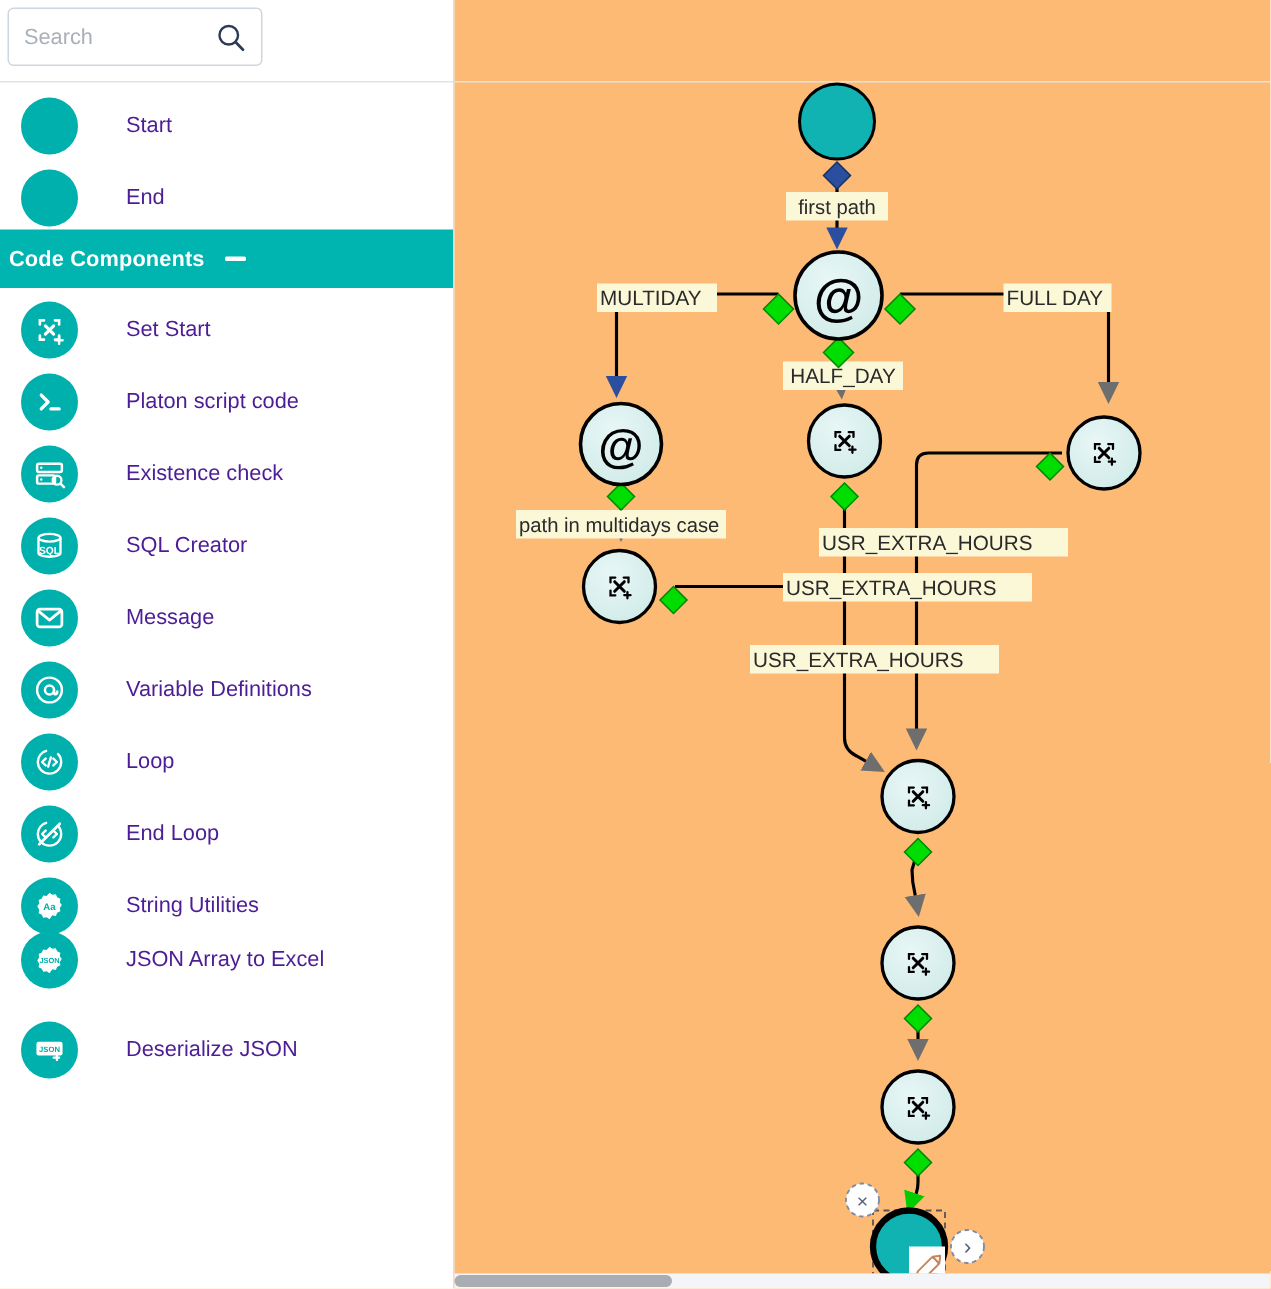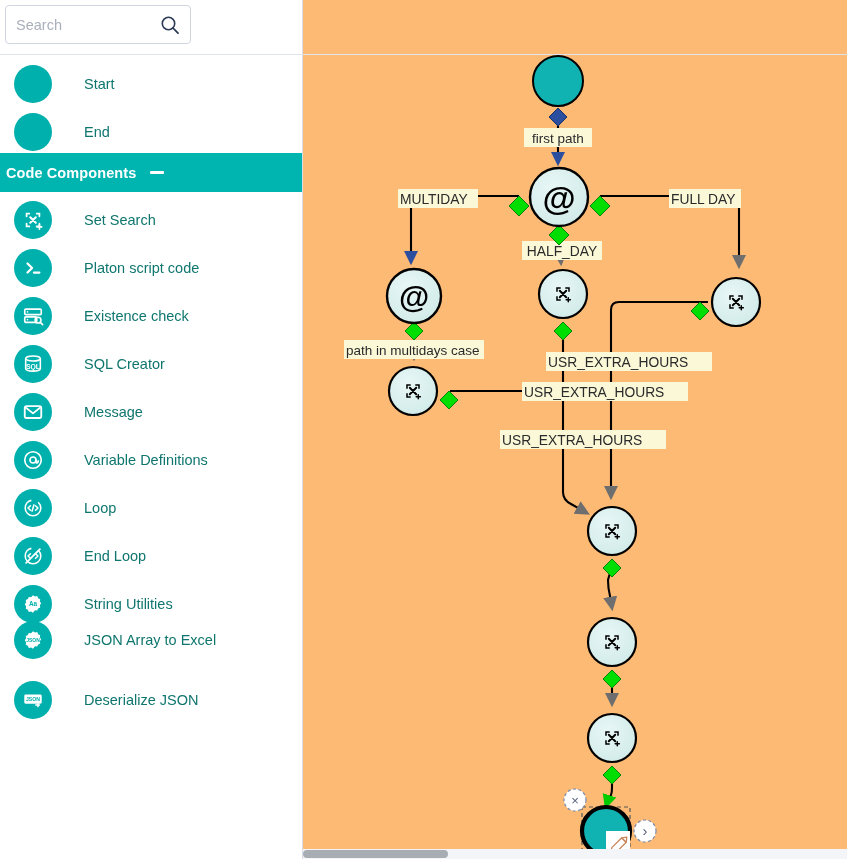--- a/index.html
+++ b/index.html
@@ -26,21 +26,21 @@
     border-right: 1px solid #d8dee8;
     overflow: hidden;
   }
   #search-wrap {
     position: absolute;
     left: 5px; top: 5px;
     width: 186px; height: 39px;
   }
   #search-box {
     position: relative;
-    width: 186px; height: 39px;
+    width: 170px; height: 39px;
     border: 1px solid #cfd6e0;
     border-radius: 4px;
     background: #fff;
   }
   #search-input {
     position: absolute;
     left: 0; top: 0;
     width: 150px; height: 37px;
     border: none; outline: none;
     background: transparent;
@@ -81,21 +81,21 @@
     display: flex;
     align-items: center;
     justify-content: center;
     color: #ffffff;
   }
   .pi-plain { background: #00b0ac; }
   .pi-label {
     position: absolute;
     left: 84px;
     font-size: 14.5px;
-    color: #0f766e;
+    color: #4c1d95;
     font-family: "Liberation Sans", sans-serif;
     white-space: nowrap;
     text-align: right;
   }
 
   #group-header {
     position: absolute;
     left: 0; top: 153px;
     width: 304px; height: 39px;
     background: #00b4b0;
@@ -189,21 +189,21 @@
     </div>
 
     <div class="palette-item" style="top:196px">
       <span class="pi-icon">
         <svg width="22" height="22" viewBox="0 0 24 24">
           <path d="M5 8V5h3 M19 8V5h-3 M5 16v3h3 M19 16v3h-3" fill="none" stroke="#fff" stroke-width="1.9" stroke-linecap="round"></path>
           <path d="M9 9l6 6 M15 9l-6 6" fill="none" stroke="#fff" stroke-width="2.3" stroke-linecap="round"></path>
           <path d="M19 17v5 M16.5 19.5h5" stroke="#fff" stroke-width="1.8" stroke-linecap="round"></path>
         </svg>
       </span>
-      <span class="pi-label">Set Search</span>
+      <span class="pi-label">Set Start</span>
     </div>
 
     <div class="palette-item" style="top:244px">
       <span class="pi-icon">
         <svg width="22" height="22" viewBox="0 0 24 24">
           <path d="M6 7l5 5-5 5" fill="none" stroke="#fff" stroke-width="2.4" stroke-linecap="round" stroke-linejoin="round"></path>
           <line x1="13" y1="17" x2="19" y2="17" stroke="#fff" stroke-width="2.4" stroke-linecap="round"></line>
         </svg>
       </span>
       <span class="pi-label">Platon script code</span>

